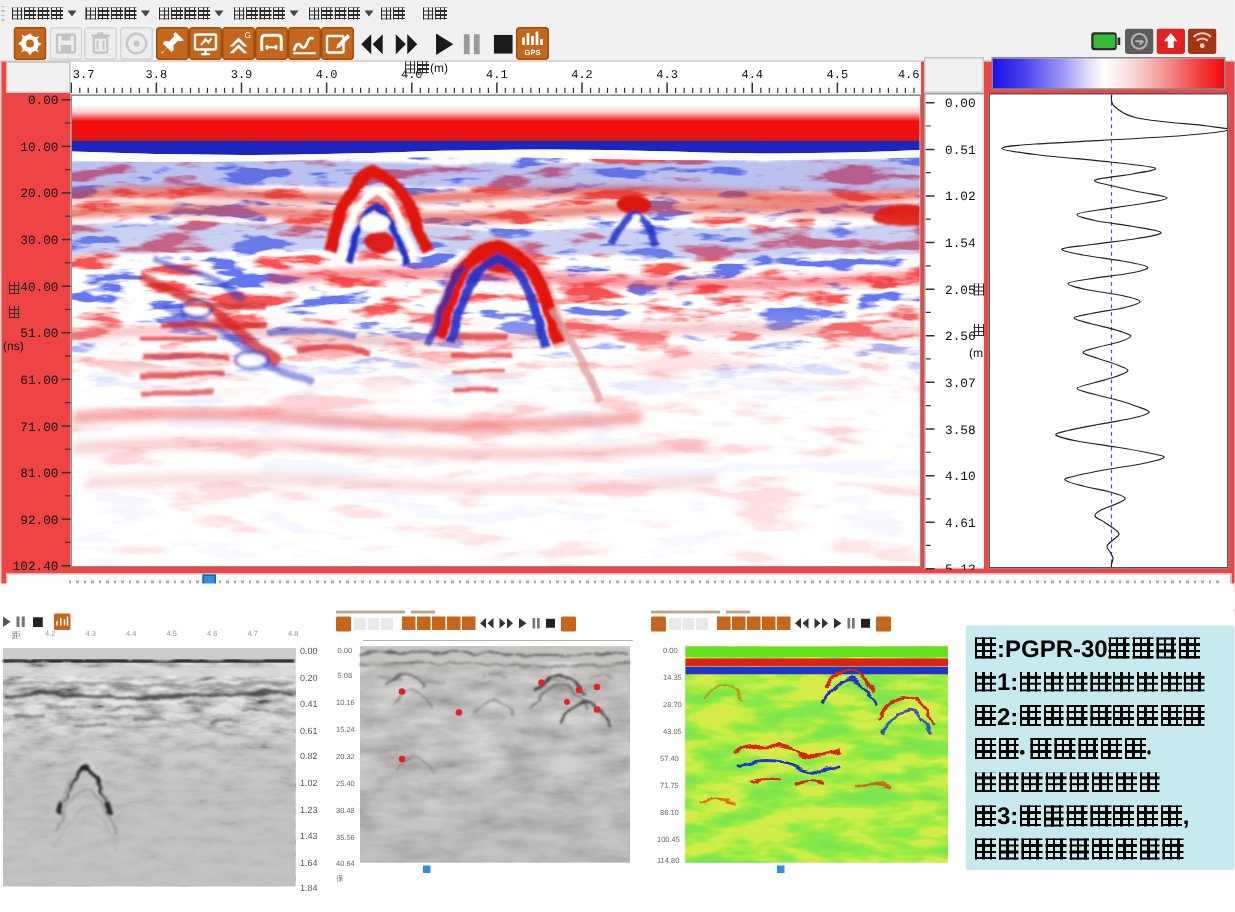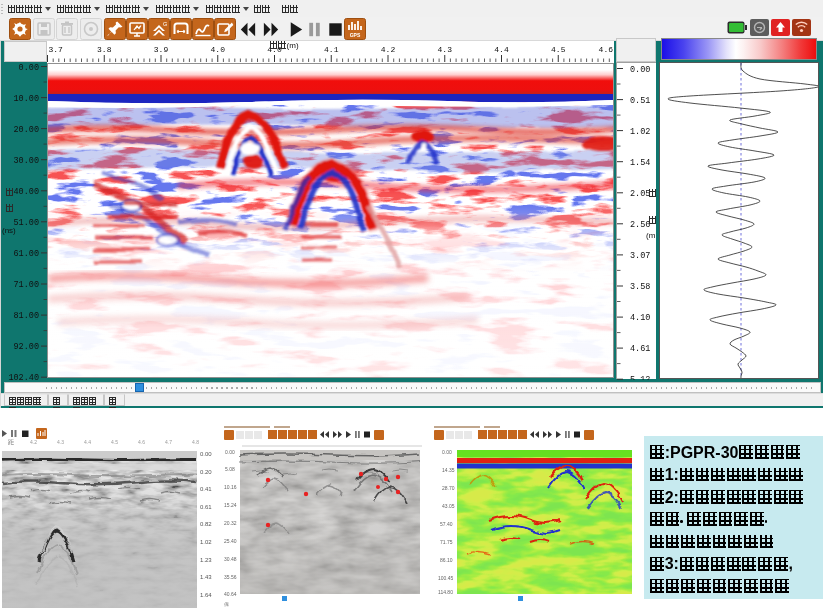--- a/index.html
+++ b/index.html
@@ -1,35 +1,35 @@
 <!DOCTYPE html>
 <html><head><meta charset="utf-8"><style>html,body{margin:0;padding:0;width:823px;height:608px;overflow:hidden;background:#fff;font-family:"Liberation Sans",sans-serif;}
 *{box-sizing:border-box}
 .h{display:inline-block;width:.86em;height:.86em;margin:0 .06em;vertical-align:-.07em;background:repeating-linear-gradient(0deg,#2b2b2b 0 .095em,transparent .095em .29em),repeating-linear-gradient(90deg,#2b2b2b 0 .095em,transparent .095em .34em)}
 #menubar{position:absolute;left:0;top:0;width:823px;height:17px;background:#f0f0f0;font-size:9px;color:#222;white-space:nowrap}
 #menubar .mi{position:absolute;top:4px}
 .dn{display:inline-block;width:0;height:0;border-left:3px solid transparent;border-right:3px solid transparent;border-top:4px solid #444;margin:0 2px 1px 3px;vertical-align:middle}
 #toolbar{position:absolute;left:0;top:17px;width:823px;height:24px;background:#f1f1f1;border-bottom:1px solid #d9d9d9}
 .tb{position:absolute;top:1px;width:22px;height:22px}
-#main{position:absolute;left:0;top:41px;width:823px;height:367px;background:#0f766e;border-left:1px solid #d5d5d5}
+#main{position:absolute;left:0;top:41px;width:823px;height:367px;background:#ef4444;border-left:1px solid #d5d5d5}
 #corner{position:absolute;left:3px;top:0;width:43px;height:21px;background:#f0f0f0;border:1px solid #c8c8c8}
 #hdrdepth{position:absolute;left:615px;top:-3px;width:40px;height:24px;background:#f0f0f0;border:1px solid #c8c8c8}
 #ruler{position:absolute;left:46px;top:0;width:567px;height:22px;background:#fff;font-size:8px;color:#111}
 #plot{position:absolute;left:46px;top:22px;width:567px;height:315px;border:1px solid #909090;background:#fff;overflow:hidden}
 #leftax{position:absolute;left:0;top:22px;width:46px;height:315px;font-size:8.5px;color:#111}
 #depthcol{position:absolute;left:615px;top:21px;width:40px;height:317px;background:#fff;border-left:1px solid #a0a0a0;border-top:1px solid #a0a0a0;font-size:8.5px;color:#111}
 #rpanel{position:absolute;left:658px;top:-3px;width:160px;height:341px}
 #cbar{position:absolute;left:2px;top:0;width:156px;height:22px;border:1px solid #888;background:linear-gradient(to right,#1b0fe8 0%,#4a43ef 14%,#9b97f5 30%,#e4e2fb 42%,#ffffff 48%,#fdf1f1 53%,#f8c9c9 64%,#f47f7f 78%,#f13a3a 90%,#ee0d0d 100%)}
 #trace{position:absolute;left:0;top:24px;width:160px;height:317px;background:#fff;border:1px solid #555}
 #hscroll{position:absolute;left:3px;top:341px;width:817px;height:11px;border:1px solid #c0c0c0;background:#fafafa}
 #hsdash{position:absolute;left:41px;top:4px;width:770px;height:3px;background:repeating-linear-gradient(90deg,#aaa 0 1.5px,transparent 1.5px 5px);height:2px}
 #hsthumb{position:absolute;left:130px;top:0px;width:9px;height:9px;background:#2f8fde;border:1px solid #1565b0}
 #status{position:absolute;left:0px;top:352px;width:823px;height:13px;background:#f0f0f0;border-top:1px solid #dcdcdc;font-size:8.5px;color:#222}
 .stc{position:absolute;top:0;height:12px;border:1px solid #c6c6c6;border-top:1px solid #e8e8e8;padding:1px 3px 0 3px}
-#bottom{position:absolute;left:0;top:408px;width:823px;height:154px;background:#fff}
+#bottom{position:absolute;left:0;top:389px;width:823px;height:154px;background:#fff}
 #cyanbox{position:absolute;left:644px;top:28px;width:179px;height:163px;background:#c7eaef}
 #cyantext{position:absolute;left:5px;top:6px;font-size:16px;font-weight:bold;color:#000;line-height:22.3px;letter-spacing:0;white-space:nowrap}
 #cyantext .h{background:repeating-linear-gradient(0deg,#000 0 .1em,transparent .1em .27em),repeating-linear-gradient(90deg,#000 0 .1em,transparent .1em .31em)}
 .thlab{position:absolute;font-size:6px;color:#555}
 </style></head><body>
 <div id="menubar">
     <span style="position:absolute;left:1px;top:2px;width:2px;height:12px;background:repeating-linear-gradient(0deg,#bbb 0 1px,transparent 1px 3px)"></span>
  <span class="mi" style="left:7px"><i class="h"></i><i class="h"></i><i class="h"></i><i class="h"></i><span class="dn"></span></span>
  <span class="mi" style="left:56px"><i class="h"></i><i class="h"></i><i class="h"></i><i class="h"></i><span class="dn"></span></span>
  <span class="mi" style="left:105px"><i class="h"></i><i class="h"></i><i class="h"></i><i class="h"></i><span class="dn"></span></span>

